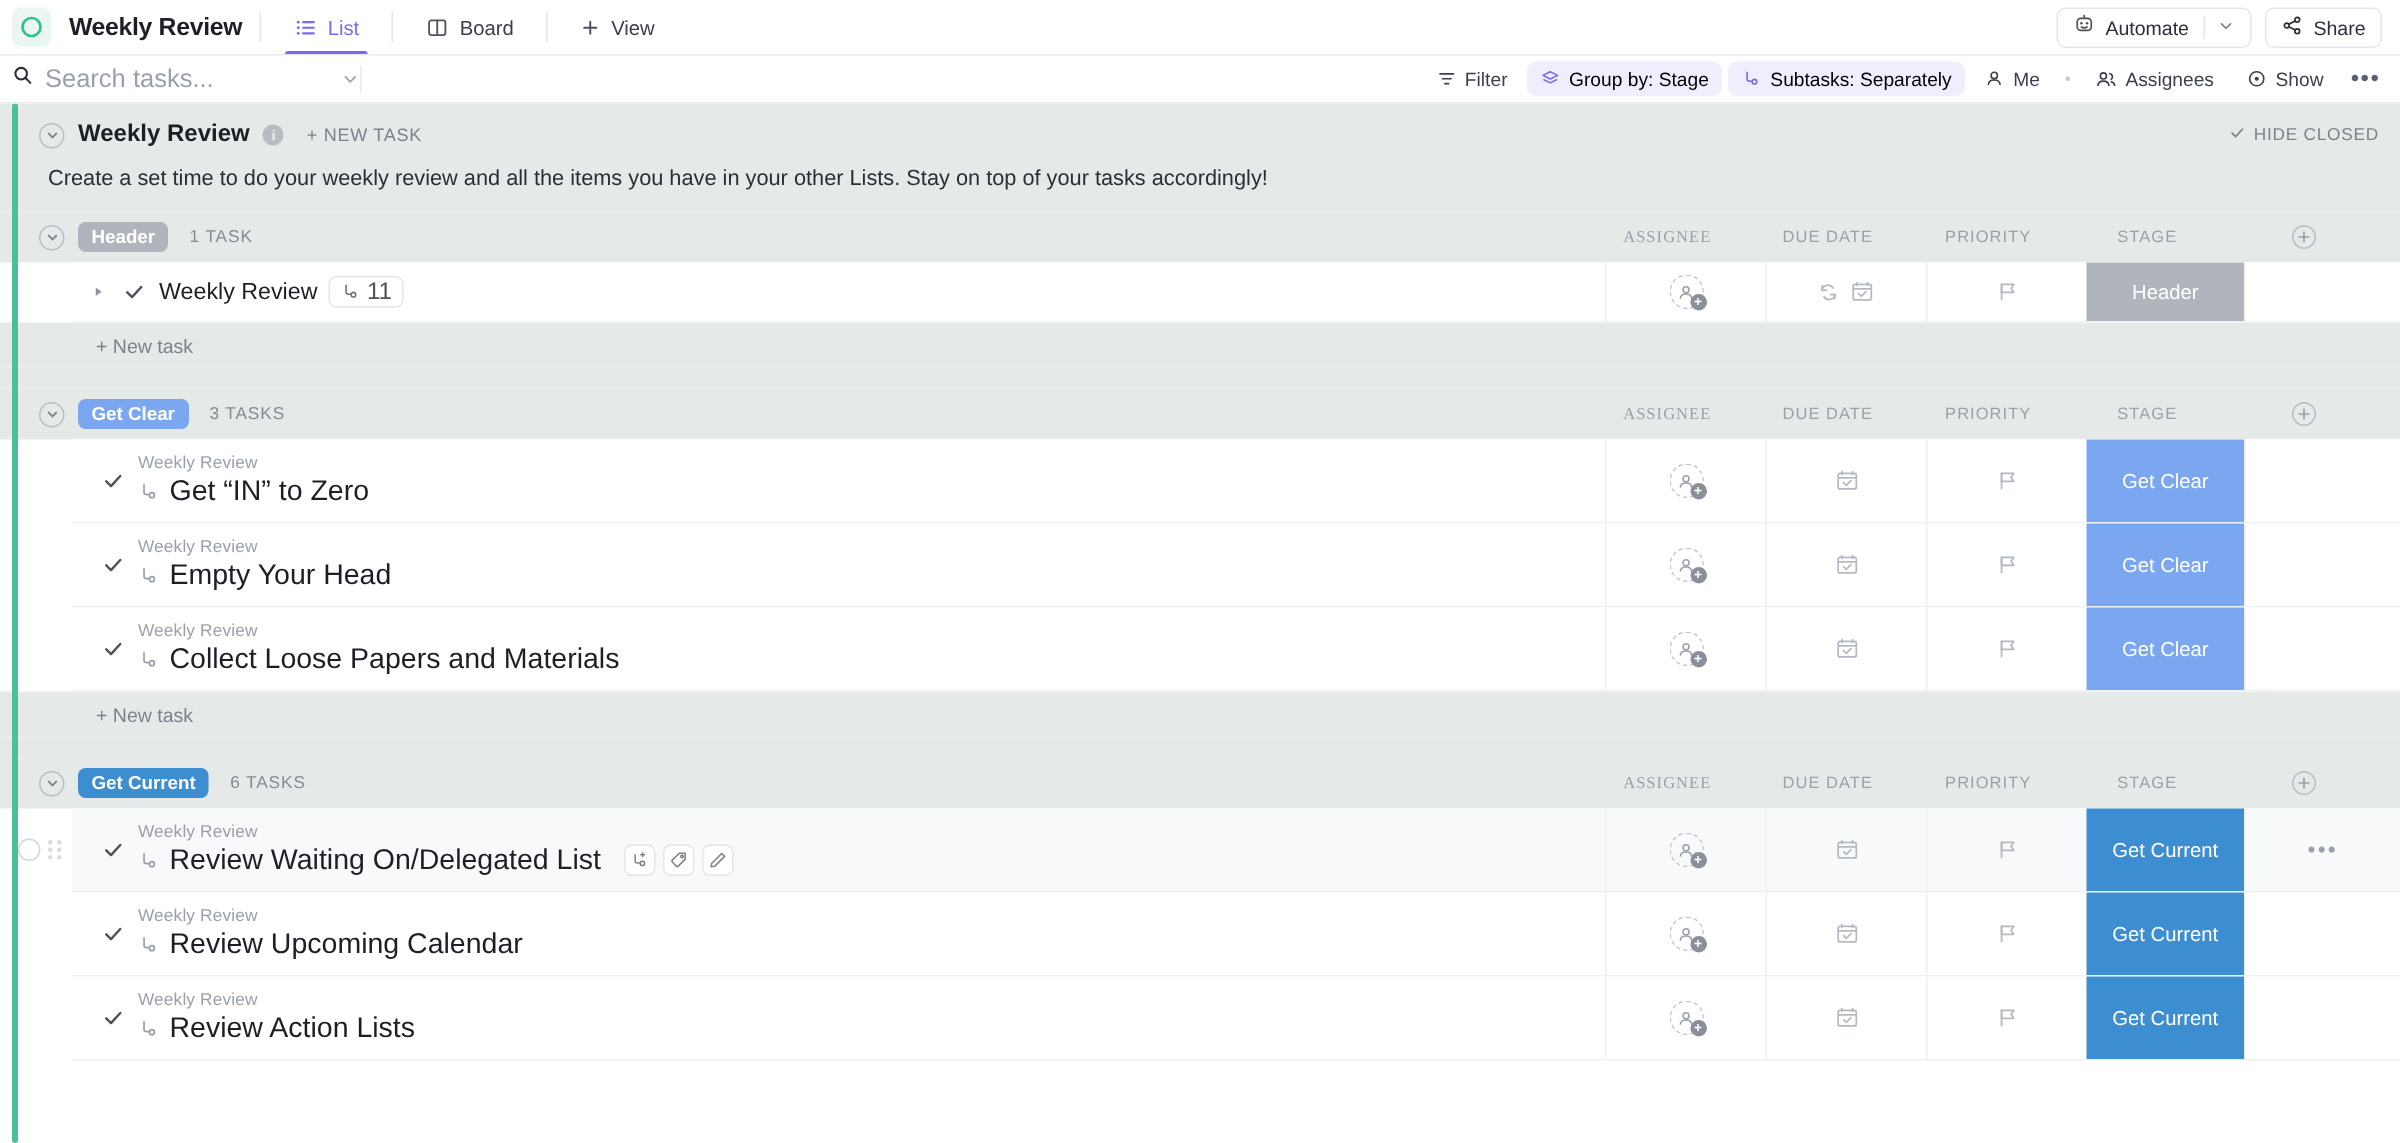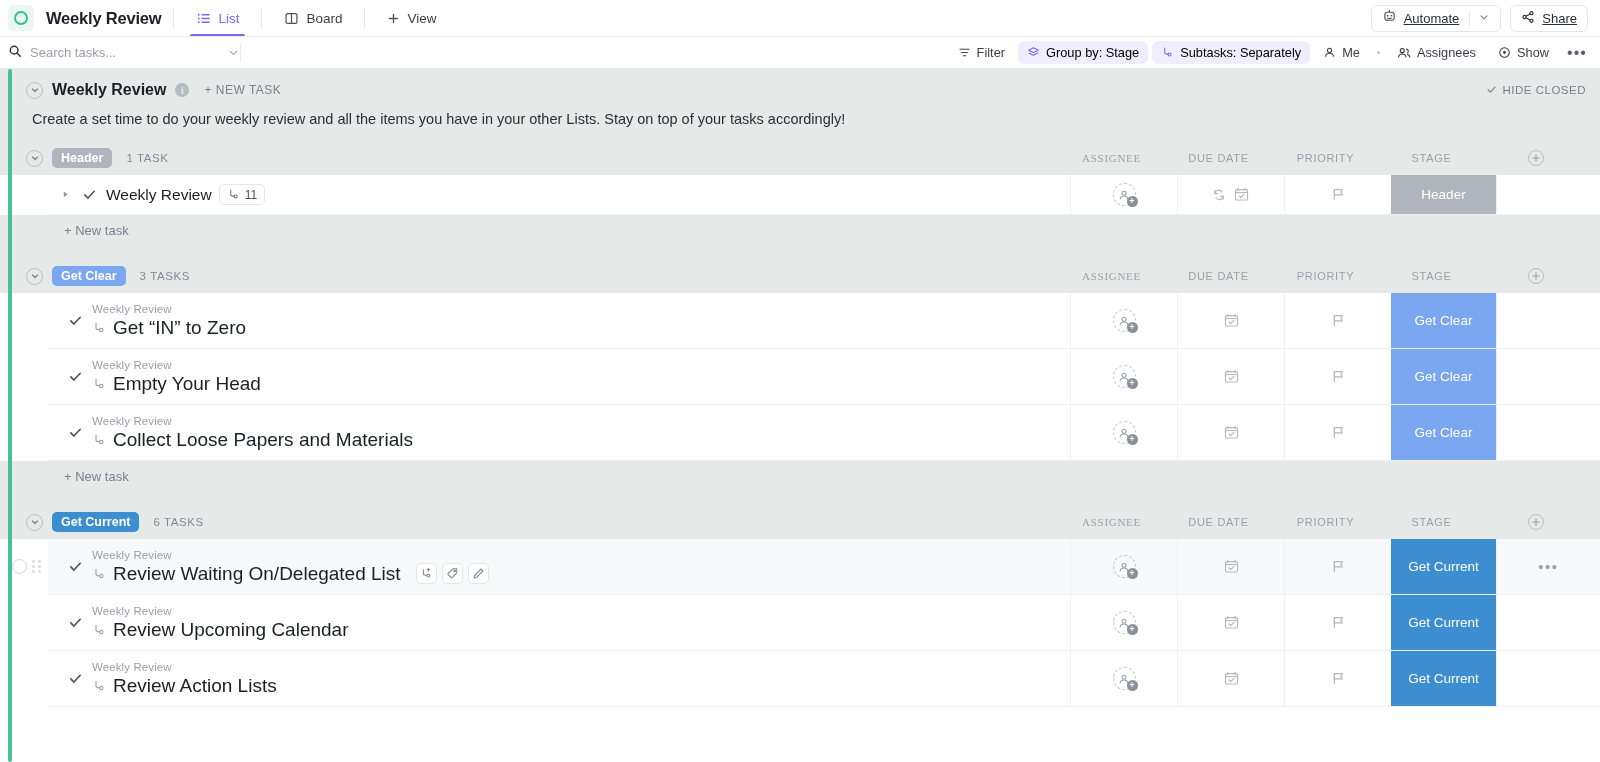--- a/index.html
+++ b/index.html
@@ -43,21 +43,21 @@
   }
   .tab.active { color: #7b68ee; font-weight: normal; }
   .tab.active::after {
     content: ""; position: absolute; left: 4px; right: 4px; bottom: 0;
     height: 2px; background: #7b68ee; border-radius: 2px 2px 0 0;
   }
   .tab .ic { display: flex; align-items: center; }
   .tab-add { color: #3b3f4a; }
 
   .topbar-right {
-    margin-left: auto; display: flex; align-items: flex-end; gap: 9px; text-decoration: underline;
+    margin-left: auto; display: flex; align-items: flex-end; gap: 9px;
   }
   .btn-outline {
     display: flex; align-items: center; gap: 7px;
     height: 27px; padding: 0 10px;
     border: 1px solid #e4e6eb; border-radius: 6px;
     background: #fff; font-size: 13px; color: #2b2e38;
     cursor: pointer; white-space: nowrap;
   }
   .btn-outline .divider-v { width: 1px; height: 15px; background: #e4e6eb; margin: 0 1px 0 3px; }
 
@@ -65,21 +65,21 @@
   .filterbar {
     height: 32px; display: flex; align-items: center;
     border-bottom: 1px solid #e8eaed;
     padding: 0 12px 0 8px;
   }
   .search-wrap {
     display: flex; align-items: center; gap: 8px;
     width: 232px; height: 100%;
   }
   .search-input {
-    border: 0; outline: 0; font-size: 13px; color: #2b2e38;
+    border: 0; outline: 0; font-size: 17px; color: #2b2e38;
     background: transparent; width: 150px;
     font-family: "Liberation Sans", sans-serif;
   }
   .search-input::placeholder { color: #9aa0ab; }
   .search-chev { margin-left: auto; color: #9aa0ab; display: flex; }
   .fb-sep { width: 1px; height: 18px; background: #e8eaed; }
 
   .filterbar-right {
     margin-left: auto; display: flex; align-items: center; gap: 4px;
   }
@@ -223,21 +223,21 @@
     letter-spacing: .1px;
   }
   .name-line { display: flex; align-items: center; gap: 7px; min-width: 0; }
   .task-name { font-size: 19px; color: #1d1f26; white-space: nowrap; }
   .task-name.big { font-size: 15.5px; }
   .subtask-ic { display: flex; align-items: center; color: #9aa0ab; flex: 0 0 auto; }
   .subtask-pill {
     display: inline-flex; align-items: center; gap: 5px;
     height: 21px; padding: 0 7px;
     border: 1px solid #e4e6eb; border-radius: 5px;
-    font-size: 12px; color: #4d525c; cursor: pointer;
+    font-size: 16px; color: #4d525c; cursor: pointer;
   }
   .hover-actions { display: flex; align-items: center; gap: 5px; margin-left: 8px; }
   .hact {
     width: 21px; height: 21px; border: 1px solid #e4e6eb; border-radius: 5px;
     display: flex; align-items: center; justify-content: center;
     color: #7c828d; cursor: pointer; background: #fff;
   }
 
   .cell {
     flex: 0 0 auto; display: flex; align-items: center; justify-content: center;

